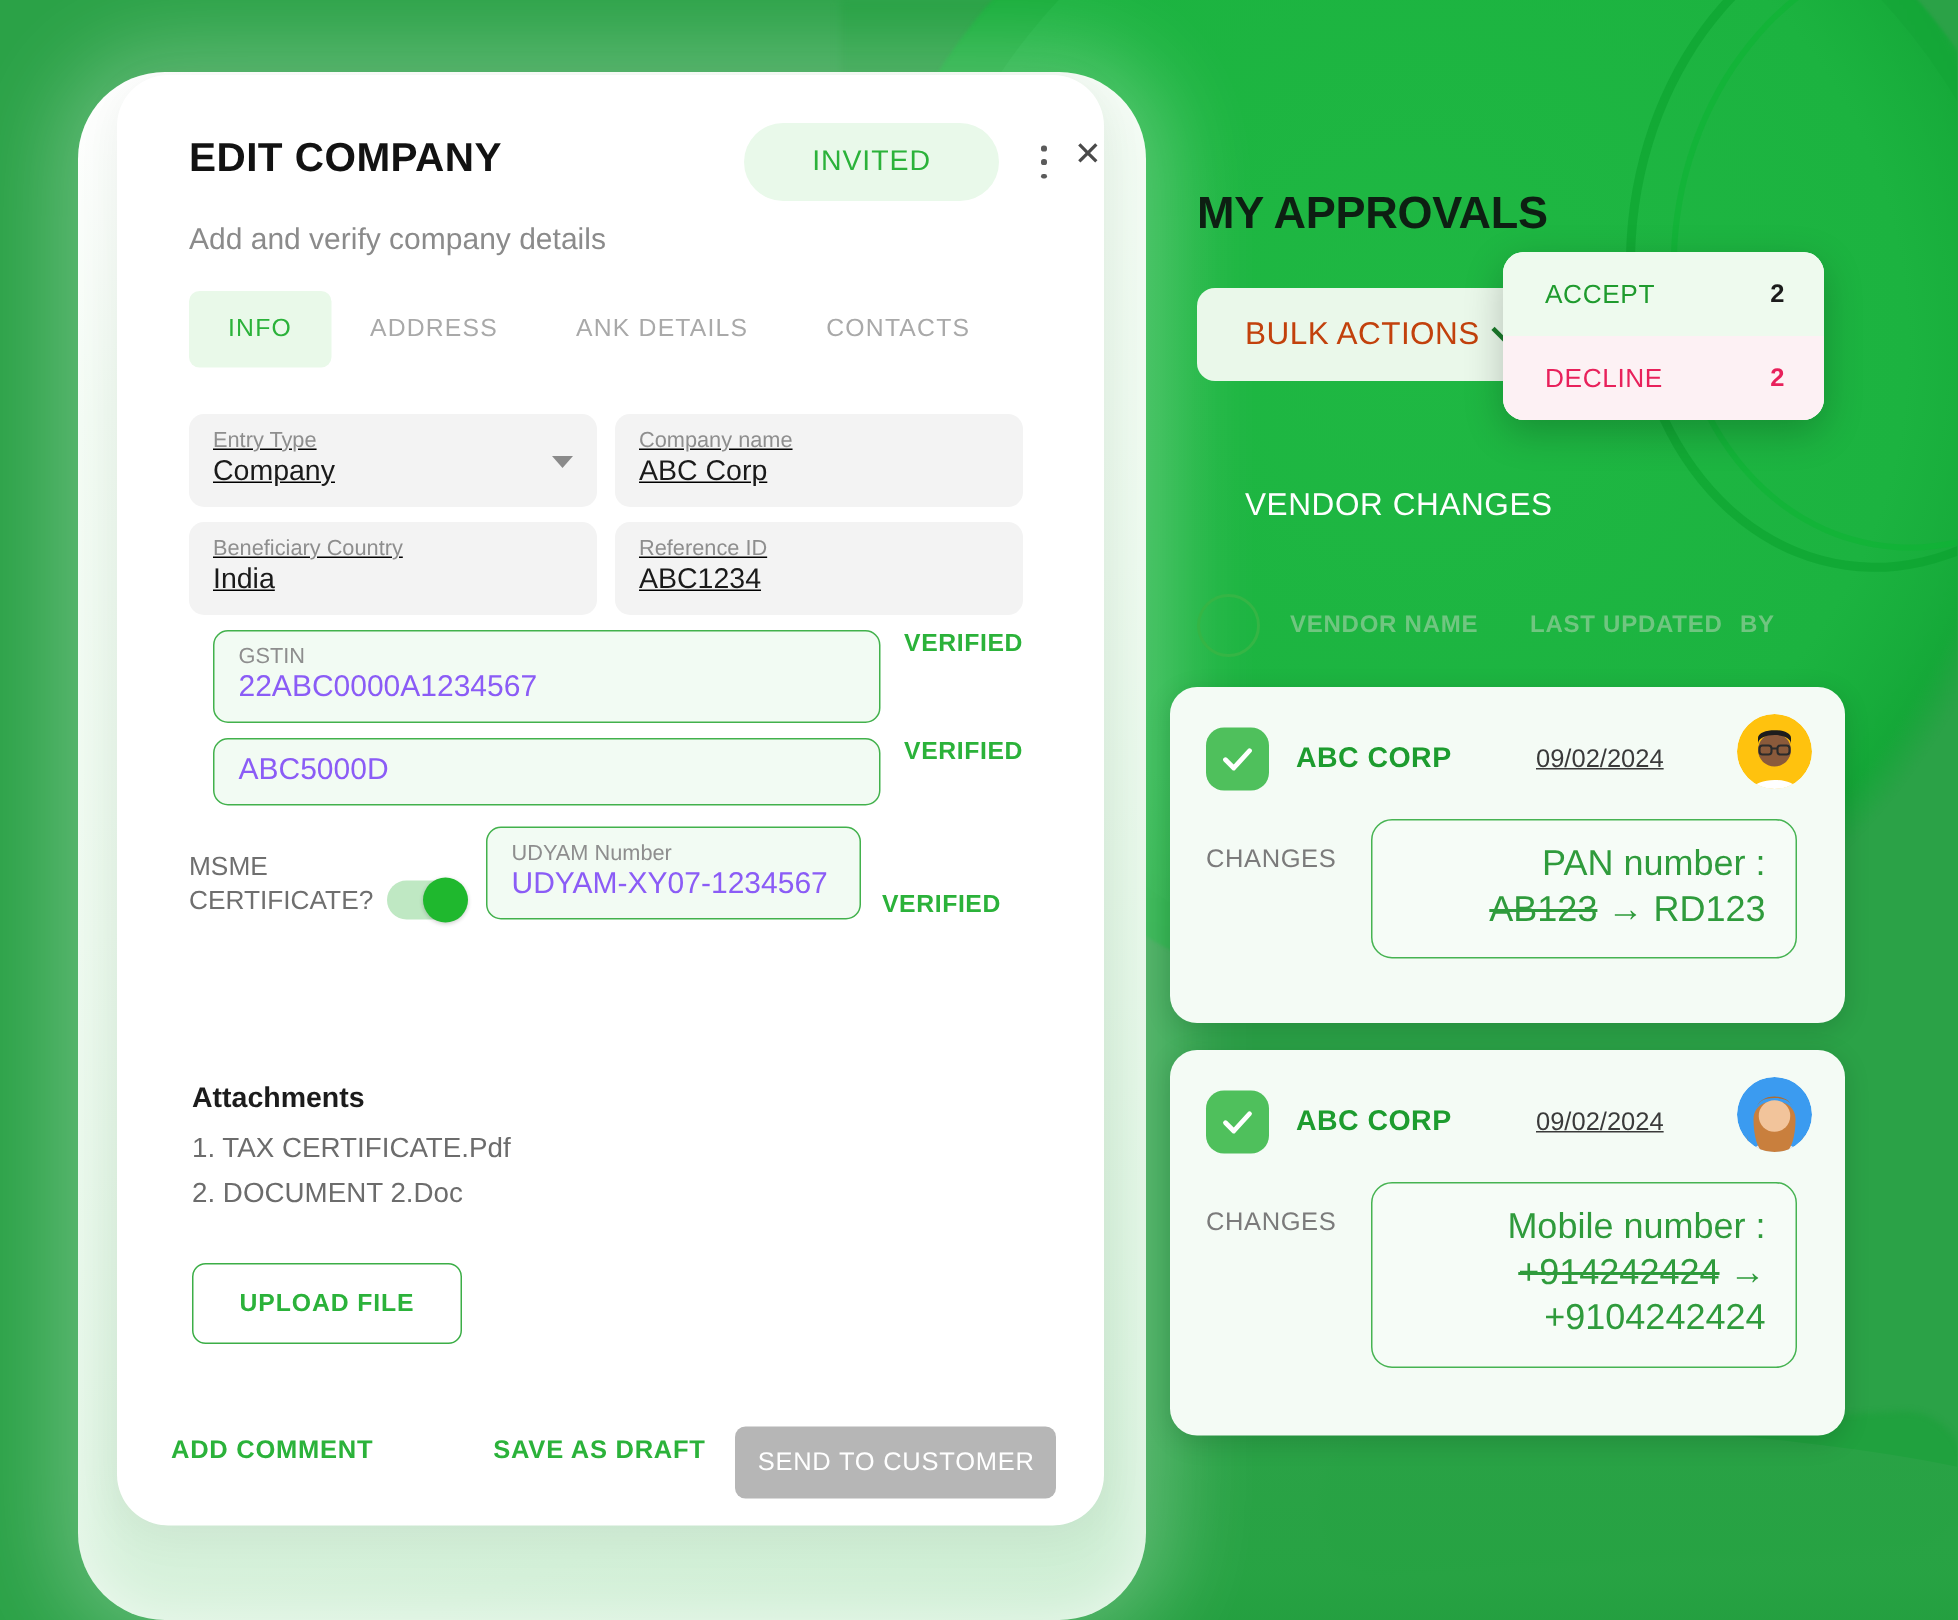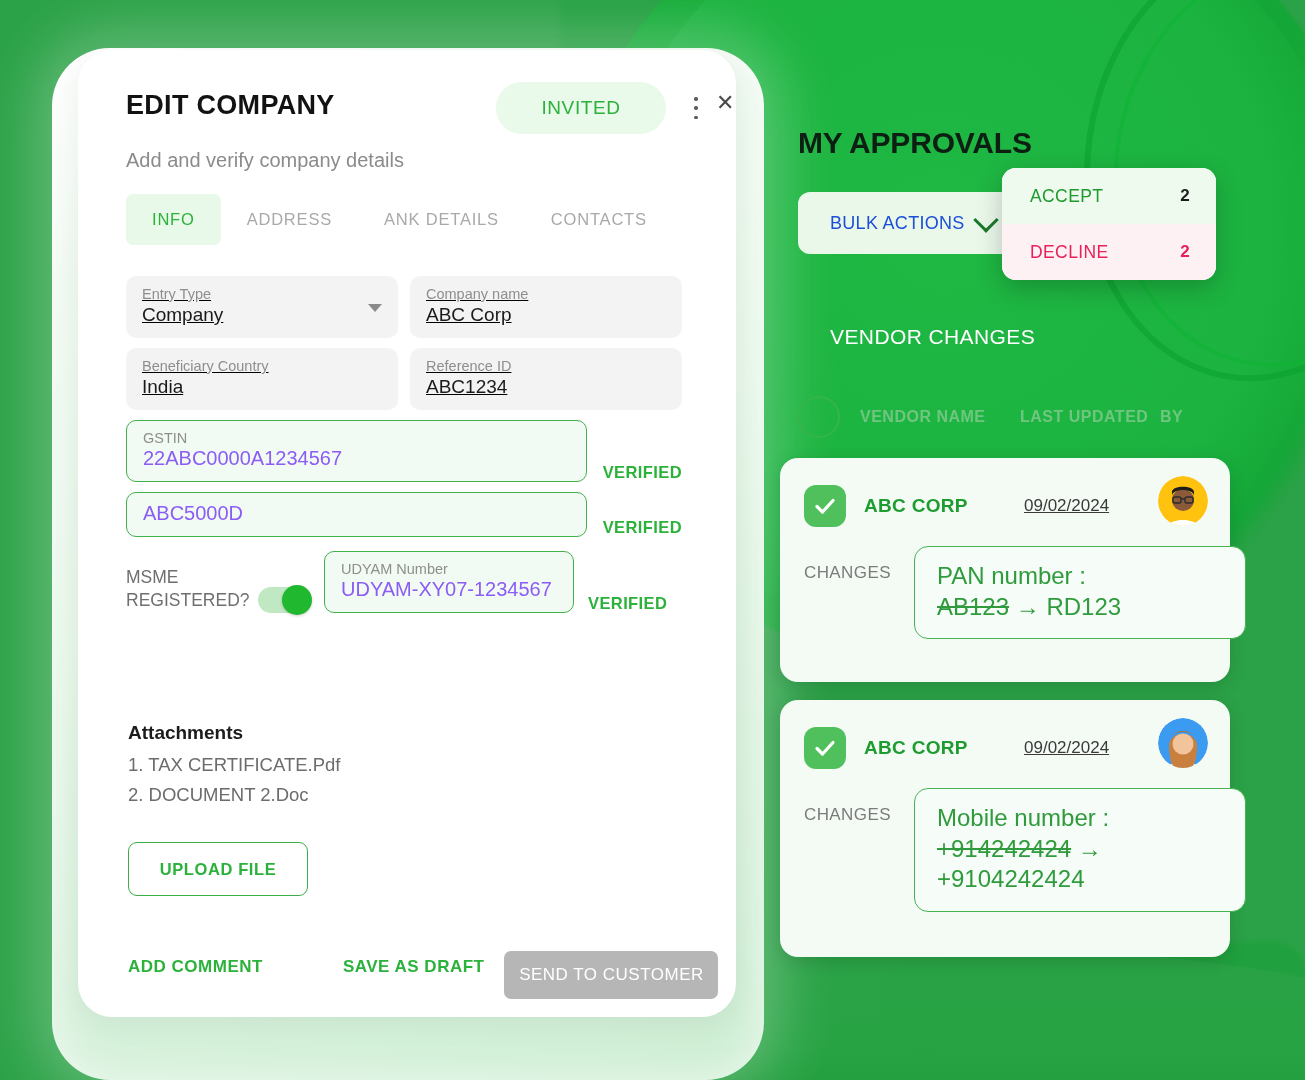--- a/index.html
+++ b/index.html
@@ -115,21 +115,21 @@
   }
   .fld .lab{font-size:14.5px;color:#8e8e8e;margin-bottom:2px;}
   .fld .val{font-size:19px;color:#1a1a1a;font-weight:500;}
   .fld.half{width:272px;}
   .caret{
     position:absolute;right:16px;top:28px;width:0;height:0;
     border-left:7px solid transparent;border-right:7px solid transparent;
     border-top:8px solid #8a8a8a;
   }
 
-  .verif-row{display:flex;align-items:flex-end;gap:16px;margin-bottom:10px;}
+  .verif-row{display:flex;align-items:flex-start;gap:16px;margin-bottom:10px;margin-left:16px;}
   .fld-green{
     background:#f2fbf3;border:1.6px solid #42b14c;border-radius:10px;
     padding:9px 16px 11px 16px;box-sizing:border-box;
   }
   .fld-green .lab{font-size:14.5px;color:#8e8e8e;margin-bottom:1px;}
   .fld-green .val{font-size:20px;color:#8b5cf6;font-weight:500;}
   .w-gst{width:472px;}
   .verified{font-size:16.5px;color:#2bb23a;font-weight:600;letter-spacing:.4px;}
 
   
@@ -152,21 +152,21 @@
   .attach-list{position:absolute;left:50px;top:704px;}
   .attach-list div{font-size:18.5px;color:#6c6c6c;margin-bottom:8px;}
   .upload-btn{
     position:absolute;left:50px;top:792px;width:178px;height:52px;
     border:1.7px solid #3cae47;border-radius:9px;background:#fff;
     display:flex;align-items:center;justify-content:center;
     color:#2bb23a;font-size:16.5px;font-weight:600;letter-spacing:.6px;cursor:pointer;
   }
 
   
-  .footer{position:absolute;left:50px;top:885px;display:flex;align-items:center;}
+  .footer{position:absolute;left:36px;top:885px;display:flex;align-items:center;}
   .link-btn{
     color:#2bb23a;font-size:17px;font-weight:600;letter-spacing:.5px;cursor:pointer;
   }
   .link-btn.add{margin-right:80px;}
   .link-btn.draft{margin-right:20px;}
   .send-btn{
     width:214px;height:48px;background:#b6b6b6;border-radius:7px;
     display:flex;align-items:center;justify-content:center;
     color:#fff;font-size:17px;font-weight:400;letter-spacing:.5px;cursor:pointer;margin-top:16px;
   }
@@ -175,21 +175,21 @@
   .right{position:absolute;left:780px;top:0;width:525px;height:1080px;}
   .approvals-title{
     position:absolute;left:18px;top:126px;font-size:30px;font-weight:800;
     color:#0d1f12;letter-spacing:-.2px;
   }
   .bulk{
     position:absolute;left:18px;top:192px;width:300px;height:62px;
     background:#eaf8ea;border-radius:12px;display:flex;align-items:center;
     padding-left:32px;box-sizing:border-box;cursor:pointer;
   }
-  .bulk span{font-size:18px;color:#1d4ed8;letter-spacing:.3px;}
+  .bulk span{font-size:21px;color:#c2410c;letter-spacing:.3px;}
   .bulk .chev{
     margin-left:12px;width:15px;height:15px;border-right:3px solid #1a7a2b;
     border-bottom:3px solid #1a7a2b;transform:rotate(45deg);margin-top:-7px;
   }
   .dropdown{
     position:absolute;left:222px;top:168px;width:214px;height:112px;
     background:#fff;border-radius:14px;box-shadow:0 8px 26px rgba(0,0,0,.22);
     overflow:hidden;
   }
   .dd-item{
@@ -236,23 +236,23 @@
   }
   .vc-date{font-size:17px;color:#3a3a3a;text-decoration:underline;}
   .avatar{
     position:absolute;right:22px;top:18px;width:50px;height:50px;border-radius:50%;
     overflow:hidden;
   }
   .vc-changes-lab{
     position:absolute;left:24px;top:105px;font-size:17px;color:#7b7b7b;letter-spacing:.4px;
   }
   .vc-box{
-    position:absolute;left:134px;top:88px;width:332px;
+    position:absolute;left:134px;top:88px;width:284px;
     border:1.8px solid #46b352;border-radius:14px;background:#f6fcf7;
-    padding:14px 20px 16px 22px;box-sizing:border-box;
+    padding:14px 20px 16px 22px;box-sizing:border-box;text-align:right;
   }
   .vc-box .t1{font-size:24px;color:#2f9b3c;line-height:1.28;}
   .vc-box .t2{font-size:24px;color:#2f9b3c;line-height:1.28;}
   .strike{text-decoration:line-through;}
 </style>
 </head>
 <body>
 
 <div class="bg-root">
   <div class="bg-topdark"></div>
@@ -329,21 +329,21 @@
       <div class="verif-row">
         <div class="fld-green w-gst">
           <div class="val">ABC5000D</div>
         </div>
         <div class="verified">VERIFIED</div>
       </div>
 
       <div class="msme-row">
         <div class="msme-label">
           <div>MSME</div>
-          <div>REGISTERED?</div>
+          <div>CERTIFICATE?</div>
         </div>
         <div class="toggle">
           <div class="knob"></div>
         </div>
         <div class="fld-green w-udyam">
           <div class="lab">UDYAM Number</div>
           <div class="val">UDYAM-XY07-1234567</div>
         </div>
         <div class="verified">VERIFIED</div>
       </div>

